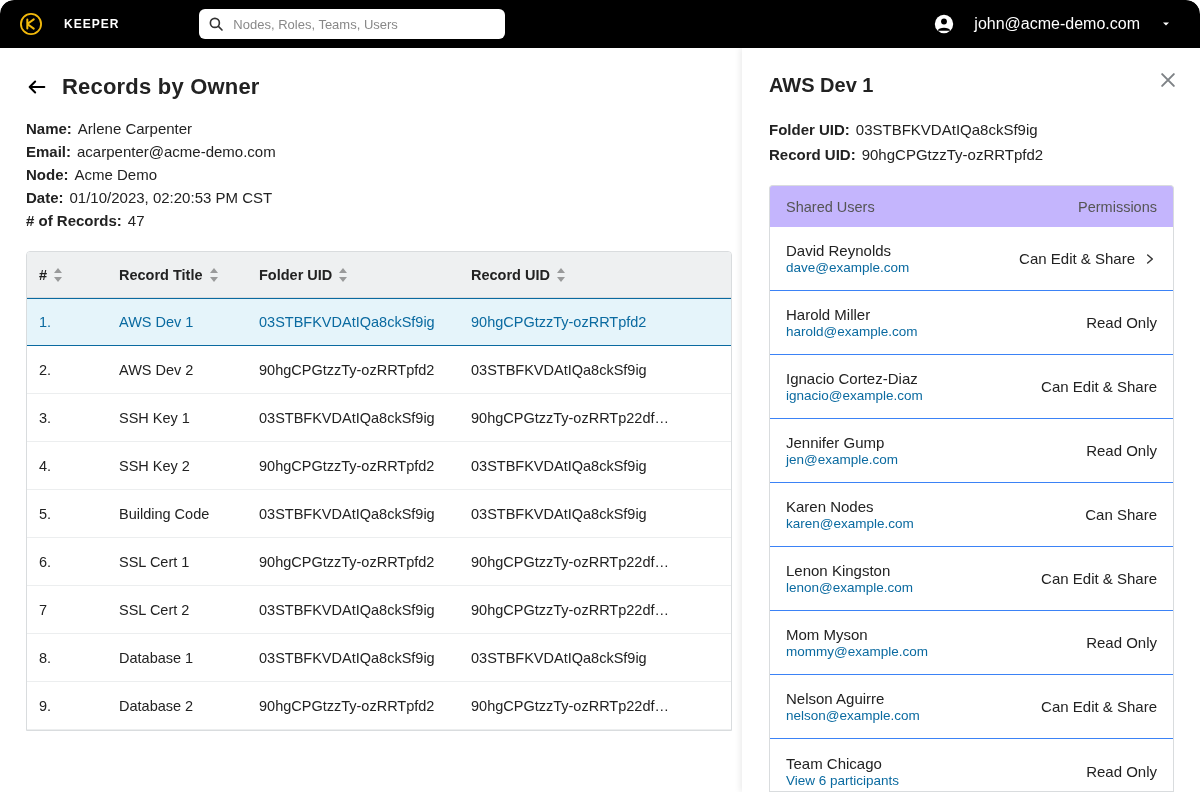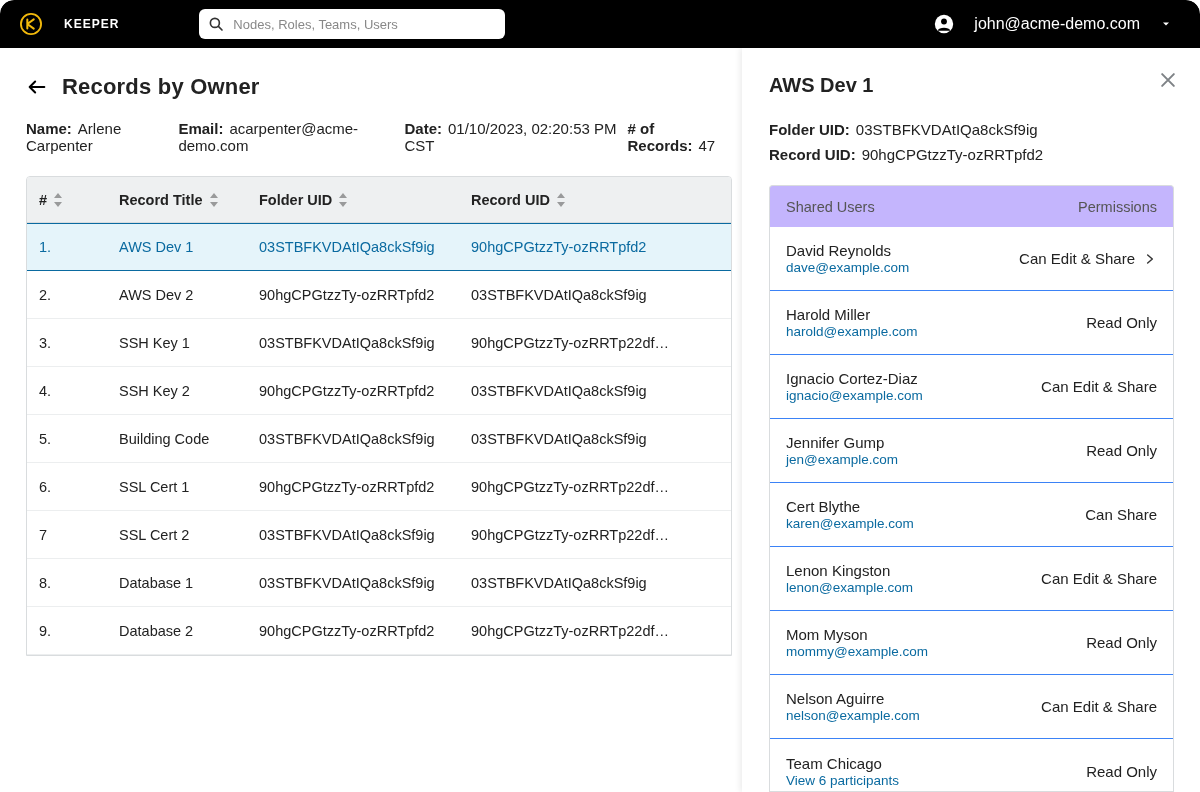--- a/index.html
+++ b/index.html
@@ -19,21 +19,21 @@
 
   
   .content { display:flex; height:calc(100% - 48px); }
   .main { flex:1; padding:26px 10px 0 26px; min-width:0; }
   .panel { width:458px; border-left:1px solid transparent; box-shadow:-2px 0 6px rgba(0,0,0,.08); padding:26px 26px 0 26px; position:relative; display:flex; flex-direction:column; }
 
   
   .title-row { display:flex; align-items:center; gap:14px; }
   .back-icon { width:22px; height:22px; cursor:pointer; }
   .page-title { font-size:22px; font-weight:600; letter-spacing:.2px; }
-  .meta { margin-top:20px; display:flex; flex-direction:row; gap:6px; font-size:15px; }
+  .meta { margin-top:20px; display:flex; flex-direction:column; gap:6px; font-size:15px; }
   .meta-row span.label { font-weight:600; margin-right:6px; }
 
   .table { margin-top:22px; border:1px solid #d9dcde; border-radius:4px 4px 0 0; overflow:hidden; }
   .thead, .trow { display:grid; grid-template-columns: 80px 140px 212px 1fr; align-items:center; }
   .thead { background:#eef0f1; height:46px; font-size:14.5px; font-weight:600; padding:0 12px; border-bottom:1px solid #d9dcde; }
   .thead .th { display:flex; align-items:center; gap:6px; }
   .sort-icon { width:10px; height:14px; opacity:.55; }
   .trow { height:48px; padding:0 12px; font-size:14.5px; border-bottom:1px solid #eceeef; }
   .trow.selected { background:#e5f4fa; color:#0a6aa0; border-top:1px solid #0a6aa0; border-bottom:1px solid #0a6aa0; }
   .trow.selected .cell { color:#0a6aa0; }
@@ -94,20 +94,21 @@
     <div class="title-row">
       <svg class="back-icon" viewBox="0 0 24 24">
         <path d="M20 12 H4 M10 6 L4 12 L10 18" stroke="#000" stroke-width="2.2" fill="none" stroke-linecap="round" stroke-linejoin="round"></path>
       </svg>
       <h1 class="page-title">Records by Owner</h1>
     </div>
 
     <div class="meta">
       <div class="meta-row"><span class="label">Name:</span><span>Arlene Carpenter</span></div>
       <div class="meta-row"><span class="label">Email:</span><span>acarpenter@acme-demo.com</span></div>
+      <div class="meta-row"><span class="label">Node:</span><span>Acme Demo</span></div>
       <div class="meta-row"><span class="label">Date:</span><span>01/10/2023, 02:20:53 PM CST</span></div>
       <div class="meta-row"><span class="label"># of Records:</span><span>47</span></div>
     </div>
 
     <div class="table">
       <div class="thead">
         <div class="th">
             <span>#</span>
             <svg class="sort-icon" viewBox="0 0 10 14">
               <path d="M5 0 L9 5 H1 Z M5 14 L1 9 H9 Z" fill="#555"></path>
@@ -239,21 +240,21 @@
           <div class="suser">
             <div class="sname">Jennifer Gump</div>
             <div class="semail">jen@example.com</div>
           </div>
           <div class="sperm-wrap">
             <span>Read Only</span>
           </div>
         </div>
         <div class="srow">
           <div class="suser">
-            <div class="sname">Cert Blythe</div>
+            <div class="sname">Karen Nodes</div>
             <div class="semail">karen@example.com</div>
           </div>
           <div class="sperm-wrap">
             <span>Can Share</span>
           </div>
         </div>
         <div class="srow">
           <div class="suser">
             <div class="sname">Lenon Kingston</div>
             <div class="semail">lenon@example.com</div>

